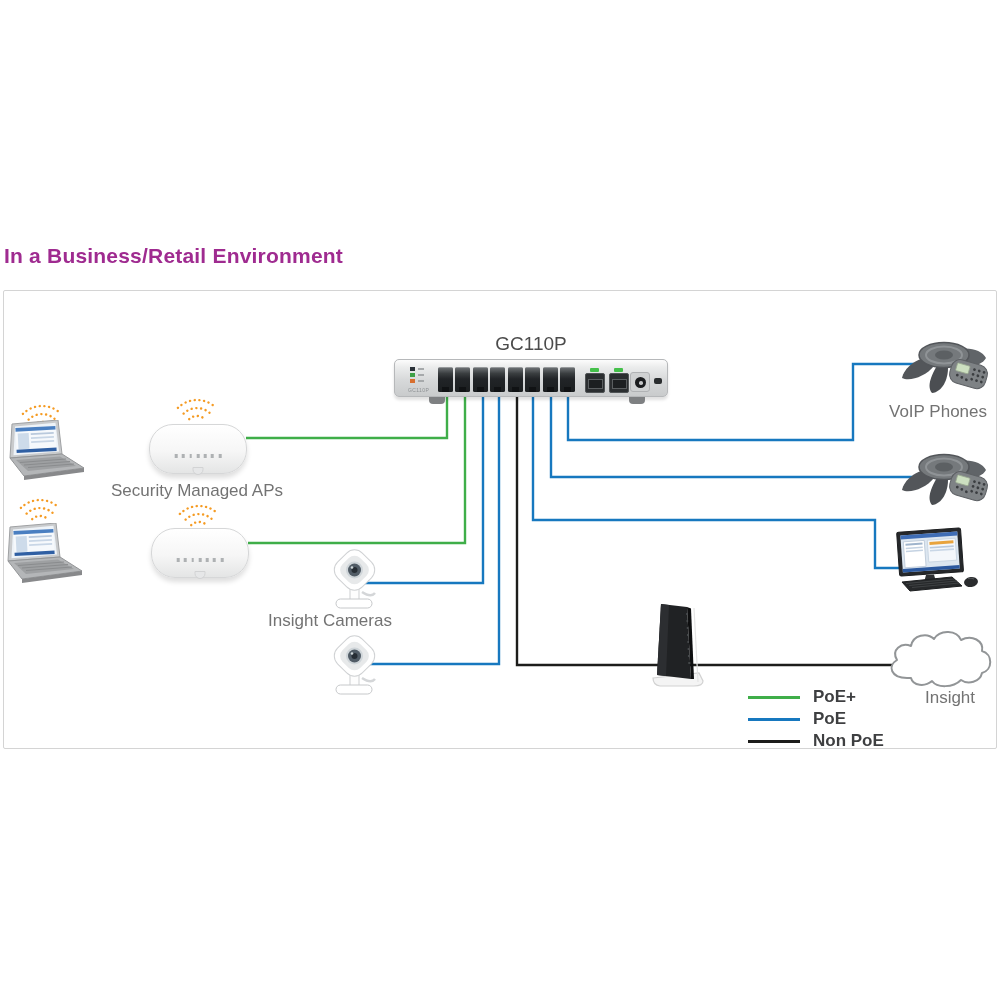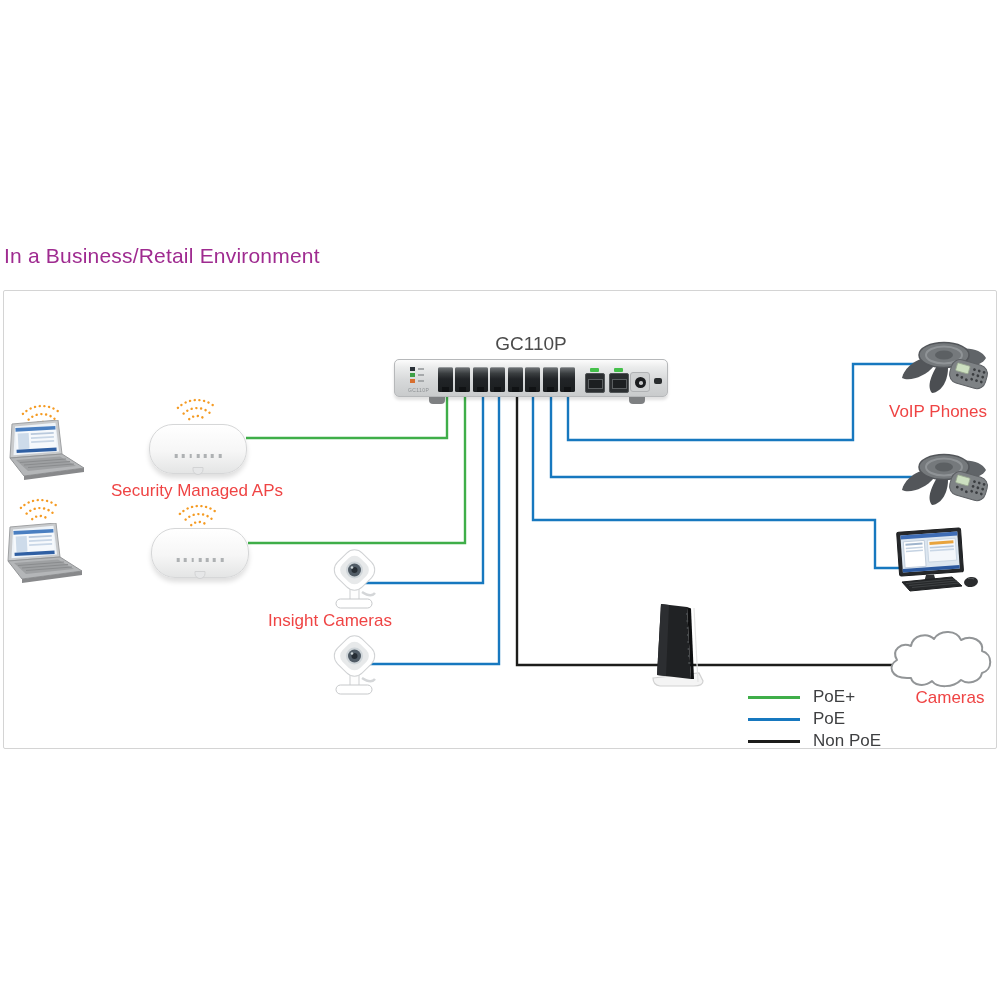--- a/index.html
+++ b/index.html
@@ -1,26 +1,26 @@
 <!DOCTYPE html>
 <html><head>
 <meta charset="utf-8">
 <style>
   * { margin:0; padding:0; box-sizing:border-box; }
   body { background:#ffffff; font-family:"Liberation Sans", sans-serif; }
   .page { position:relative; width:1000px; height:1000px; background:#ffffff; overflow:hidden; }
 
-  .title { position:absolute; left:4px; top:244px; font-size:21px; font-weight:400; letter-spacing:0.2px; }
+  .title { position:absolute; left:4px; top:244px; font-size:21px; font-weight:700; letter-spacing:0.2px; }
 
   .diagram-box { position:absolute; left:3px; top:290px; width:994px; height:459px; border:1px solid #d4d4d4; border-radius:2px; background:#fff; }
 
   #wires { position:absolute; left:0; top:0; width:1000px; height:1000px; }
 
   .dev { position:absolute; }
-  .lbl { position:absolute; font-size:17px; color:#ef4444; text-align:center; }
+  .lbl { position:absolute; font-size:17px; color:#737373; text-align:center; }
 
   
   .switch-name { position:absolute; left:394px; top:333px; width:274px; text-align:center; font-size:19px; color:#4b4b4b; }
   .switch { position:absolute; left:394px; top:359px; width:274px; height:38px;
     background:linear-gradient(180deg,#fcfcfc 0%,#ebecec 20%,#d7d9da 55%,#c9cbcc 100%);
     border:1px solid #b6b8ba; border-radius:5px; box-shadow:0 3px 3px rgba(0,0,0,0.12); }
   .switch-foot { position:absolute; top:37px; width:16px; height:7px; background:#7e8082; border-radius:0 0 4px 4px; }
   .switch-leds { position:absolute; left:15px; top:7px; }
   .led-row { display:flex; align-items:center; margin-bottom:2px; }
   .led-sq { width:5px; height:4px; margin-right:3px; }
@@ -43,21 +43,21 @@
     background:linear-gradient(180deg,#ffffff 0%,#f6f6f6 55%,#e4e5e5 100%);
     border:1px solid #d6d7d8; box-shadow:0 4px 5px rgba(0,0,0,0.13); }
   .ap-leds { position:absolute; left:50%; transform:translateX(-50%); top:29px; display:flex; gap:4.5px; }
   .ap-led { width:2.8px; height:4px; background:#aeb1b3; }
   .ap-notch { position:absolute; left:50%; transform:translateX(-50%); bottom:-2px; width:11px; height:8px;
     background:#e6e7e8; border:1px solid #d2d3d4; border-radius:0 0 6px 6px; }
 
   .legend { position:absolute; left:748px; top:686px; }
   .legend-row { display:flex; align-items:center; height:22px; }
   .legend-line { width:52px; height:3px; margin-right:13px; }
-  .legend-label { font-size:17px; color:#3e3f41; }
+  .legend-label { font-size:17px; color:#3e3f41;font-weight:bold; }
 </style>
 </head>
 <body>
 
 <div class="page">
 
   <div class="title" style="color: rgb(159, 43, 144);">In a Business/Retail Environment</div>
 
   <div class="diagram-box" style="border-color: rgb(212, 212, 212);"></div>
 
@@ -345,21 +345,21 @@
           <circle cx="44.1" cy="63" r="1"></circle>
       </g>
     </svg>
   </div>
 
   <div class="dev" style="left:885px; top:626px;">
     <svg viewBox="0 0 112 66" width="112" height="66">
       <path d="M22 52 C6 52 2 40 12 34 C6 24 16 16 26 20 C28 9 42 6 49 13 C55 3 72 4 76 14 C87 8 99 15 97 25 C108 28 108 44 97 47 C95 56 83 59 76 54 C68 62 52 62 47 55 C40 61 28 60 26 52 Z" fill="#ffffff" stroke="#929597" stroke-width="2" stroke-linejoin="round"></path>
     </svg>
   </div>
-  <div class="lbl" style="left:900px; top:688px; width:100px;">Cameras</div>
+  <div class="lbl" style="left:900px; top:688px; width:100px;">Insight</div>
 
   <div class="legend">
     <div class="legend-row">
       <div class="legend-line" style="background-color: rgb(63, 174, 73);"></div>
       <span class="legend-label">PoE+</span>
     </div>
     <div class="legend-row">
       <div class="legend-line" style="background-color: rgb(23, 120, 191);"></div>
       <span class="legend-label">PoE</span>
     </div>

